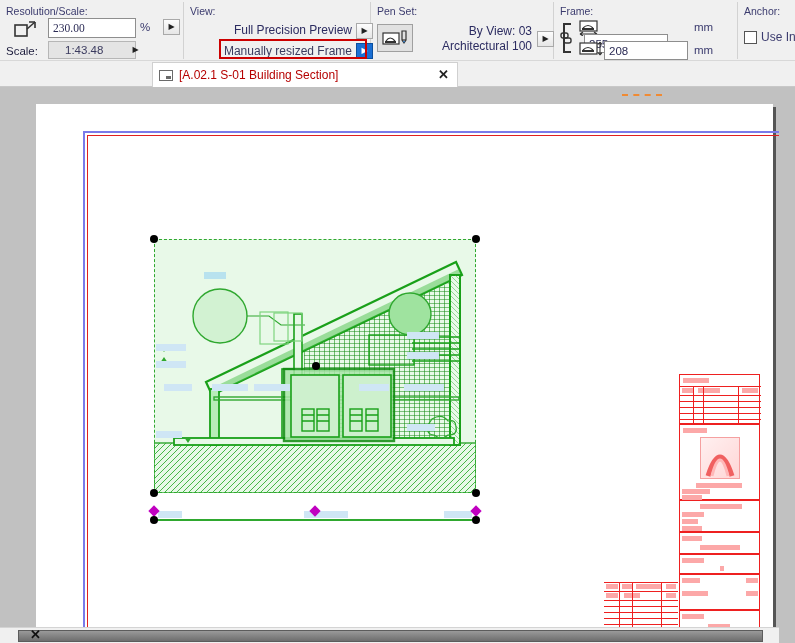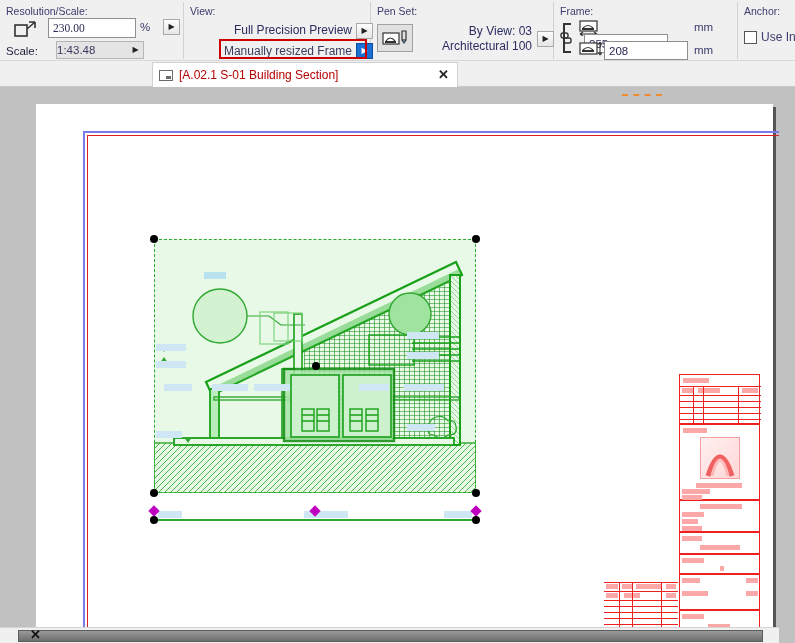--- a/index.html
+++ b/index.html
@@ -41,21 +41,21 @@
     position: absolute;
     background: #fff; border: 1px solid #8e8e8e;
     font-size: 11.5px; color: #2b2b55;
     padding: 1px 4px; display: flex; align-items: center;
     font-family: "Liberation Sans", sans-serif;
   }
   .flat-field {
     position: absolute;
     background: #e4e4e4; border: 1px solid #b6b6b6;
     font-size: 11.5px; color: #3a3a5e;
-    padding: 1px 0; display: flex; align-items: center; margin-left: 8px;
+    padding: 1px 16px; display: flex; align-items: center;
   }
   .unit { position: absolute; font-size: 11.5px; color: #3b3b6e; }
   .rtext {
     position: absolute; text-align: right;
     font-size: 12px; color: #2b2b60; line-height: 15px; white-space: nowrap;
   }
   .icon-btn {
     position: absolute;
     background: #e1e1e1; border: 1px solid #a0a0a0;
     display: flex; align-items: center; justify-content: center;

